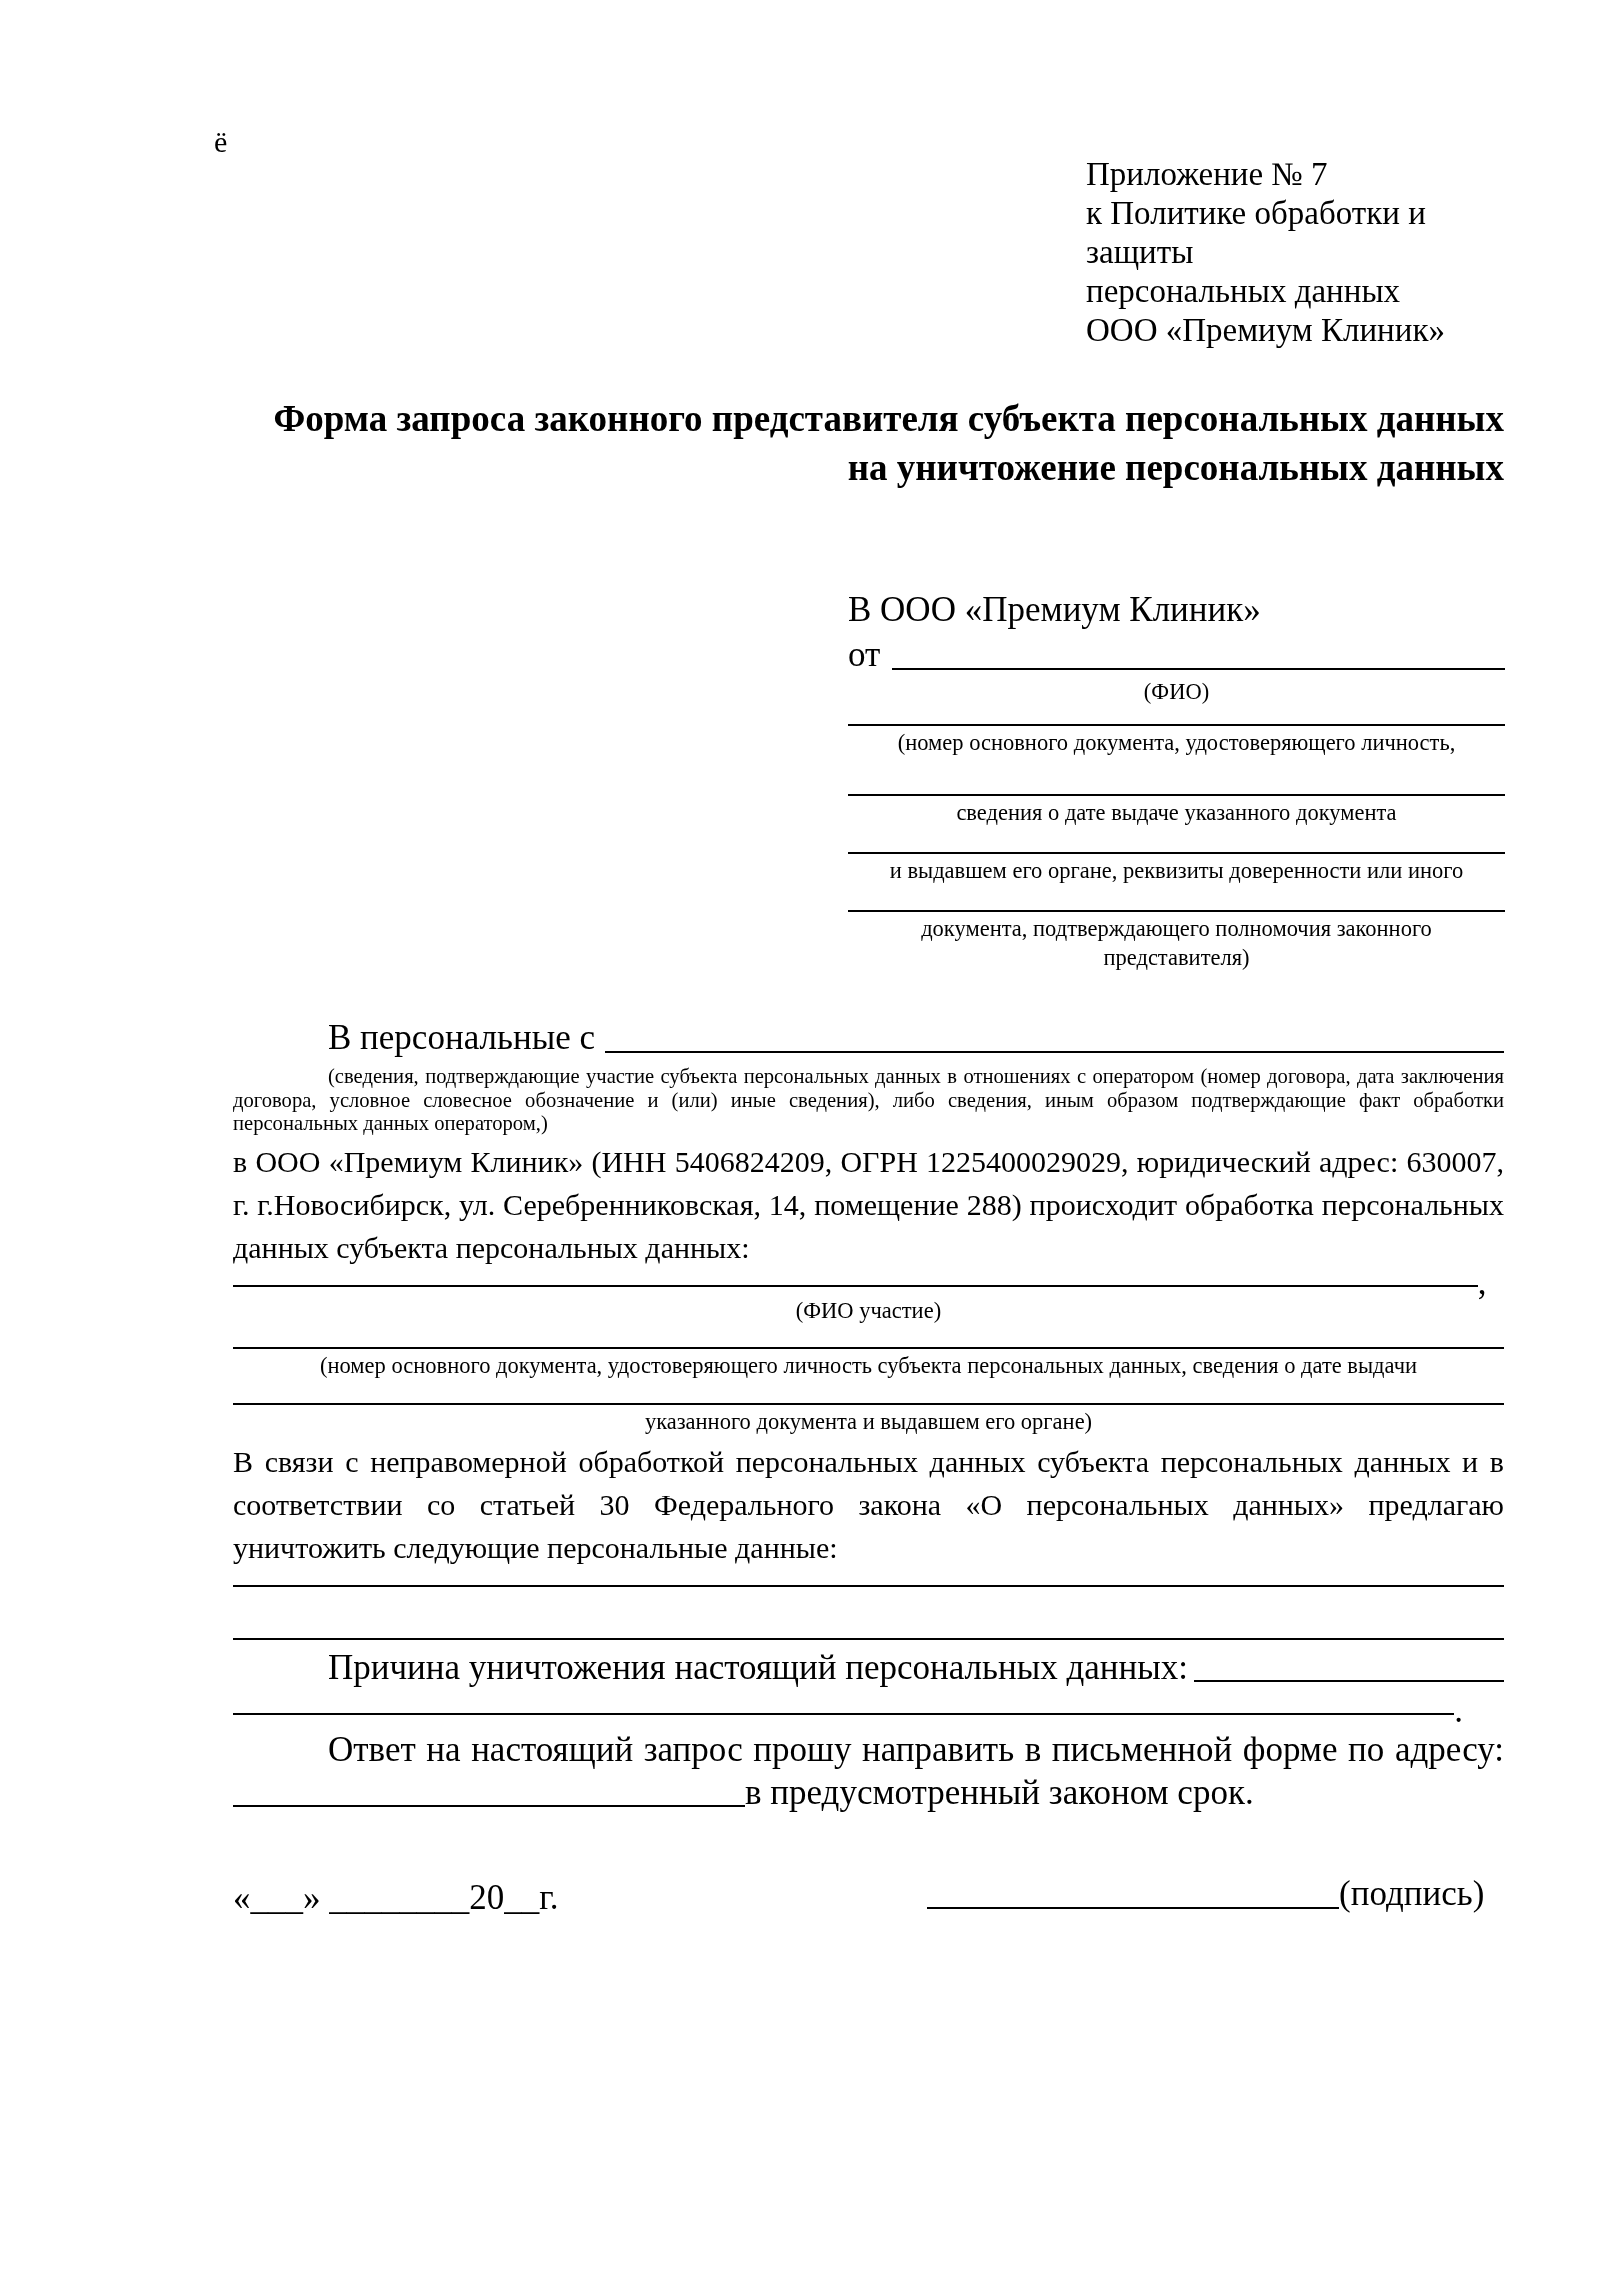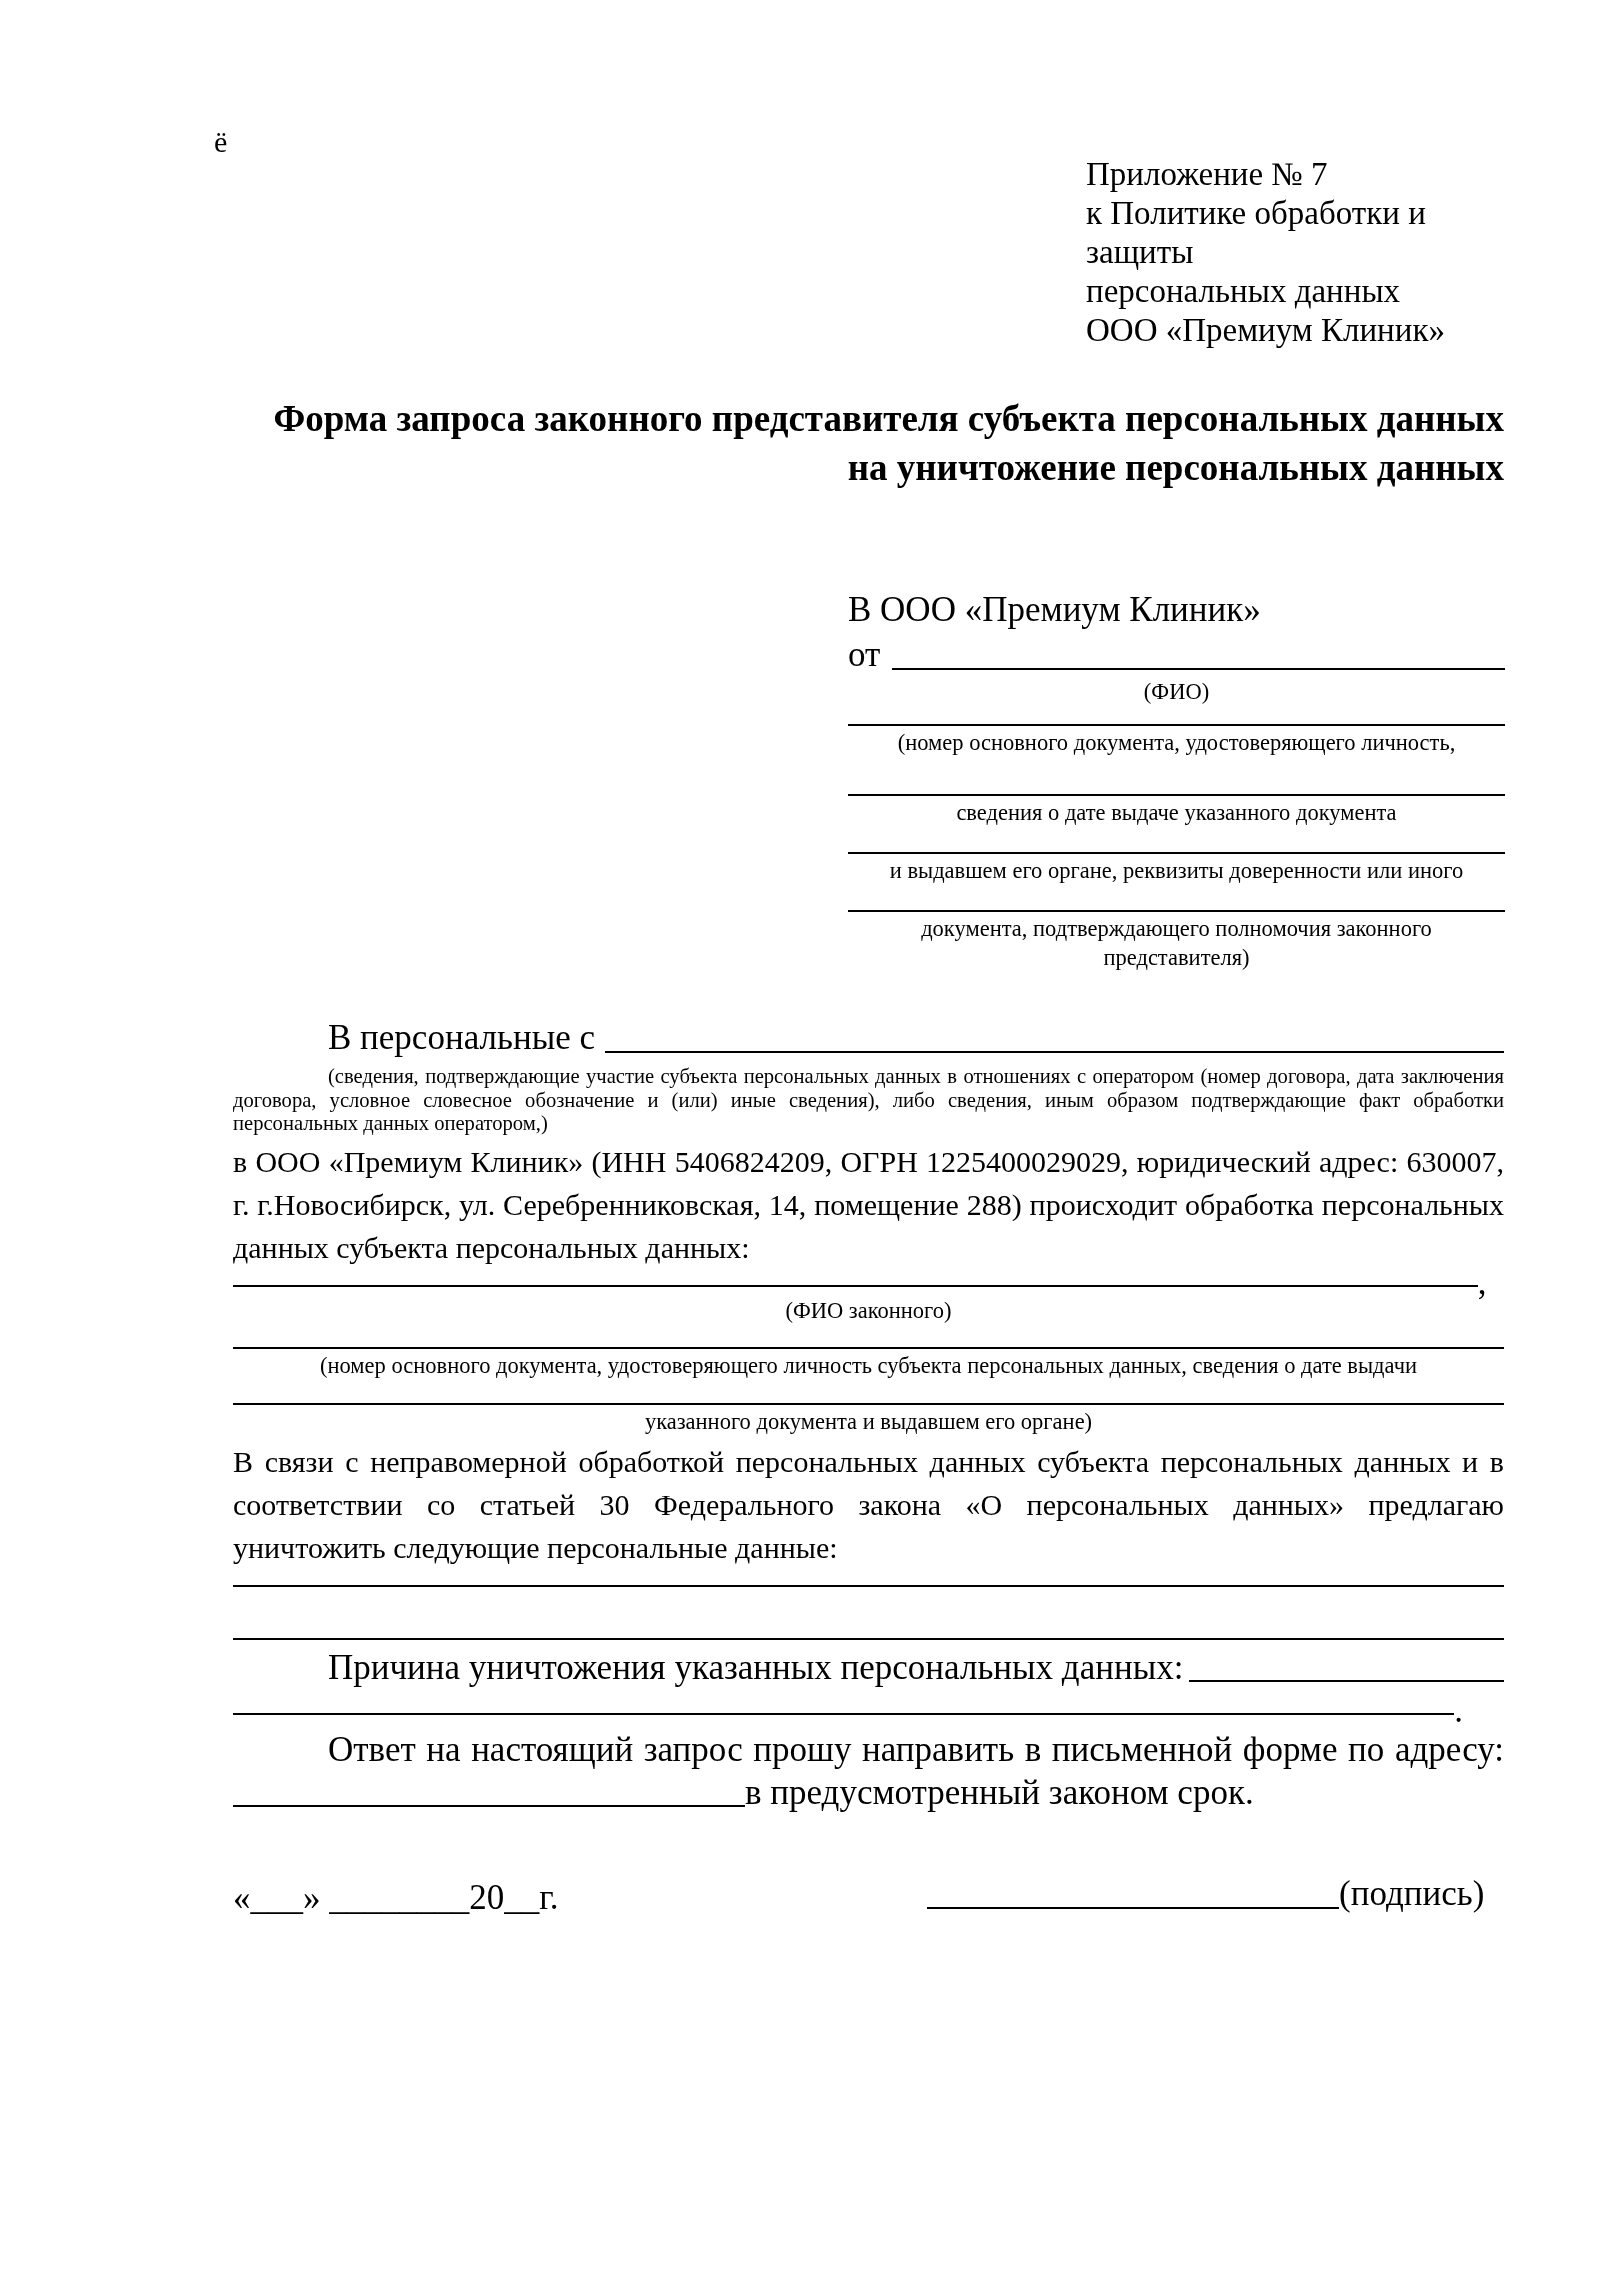--- a/index.html
+++ b/index.html
@@ -193,35 +193,35 @@
     </div>
 
     <div class="note">(сведения, подтверждающие участие субъекта персональных данных в отношениях с оператором (номер договора, дата заключения договора, условное словесное обозначение и (или) иные сведения), либо сведения, иным образом подтверждающие факт обработки персональных данных оператором,)</div>
 
     <div class="body-par operator-par">в ООО «Премиум Клиник» (ИНН 5406824209, ОГРН 1225400029029, юридический адрес: 630007, г. г.Новосибирск, ул. Серебренниковская, 14, помещение 288) происходит обработка персональных данных субъекта персональных данных:</div>
 
     <div class="uline-row fio2-row">
       <span class="fill"></span>
       <span class="tail">,</span>
     </div>
-    <div class="caption cap-gap">(ФИО законного)</div>
+    <div class="caption cap-gap">(ФИО участие)</div>
 
     <div class="uline field2"></div>
     <div class="caption cap-gap">(номер основного документа, удостоверяющего личность субъекта персональных данных, сведения о дате выдачи</div>
 
     <div class="uline field3"></div>
     <div class="caption cap-gap">указанного документа и выдавшем его органе)</div>
 
     <div class="body-par demand-par">В связи с неправомерной обработкой персональных данных субъекта персональных данных и в соответствии со статьей 30 Федерального закона «О персональных данных» предлагаю уничтожить следующие персональные данные:</div>
 
     <div class="uline blank-a"></div>
     <div class="uline blank-b"></div>
 
     <div class="reason-row">
-      <span class="reason-label">Причина уничтожения указанных персональных данных:</span>
+      <span class="reason-label">Причина уничтожения настоящий персональных данных:</span>
       <span class="fill"></span>
     </div>
 
     <div class="uline-row period-row">
       <span class="fill"></span>
       <span class="tail">.</span>
     </div>
 
     <div class="response-line1">Ответ на настоящий запрос прошу направить в письменной форме по адресу:</div>
 

